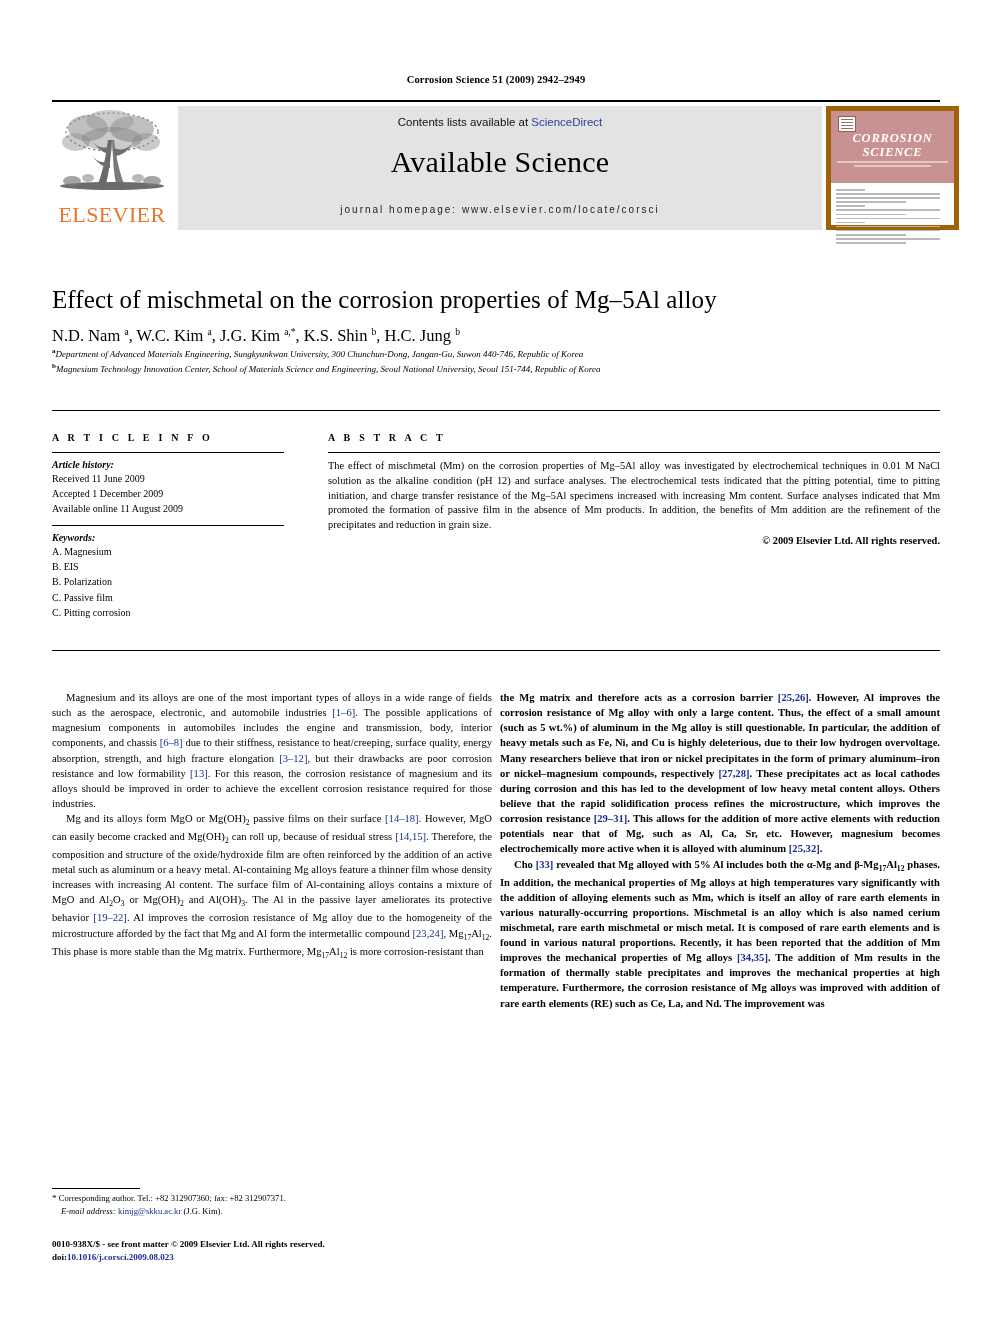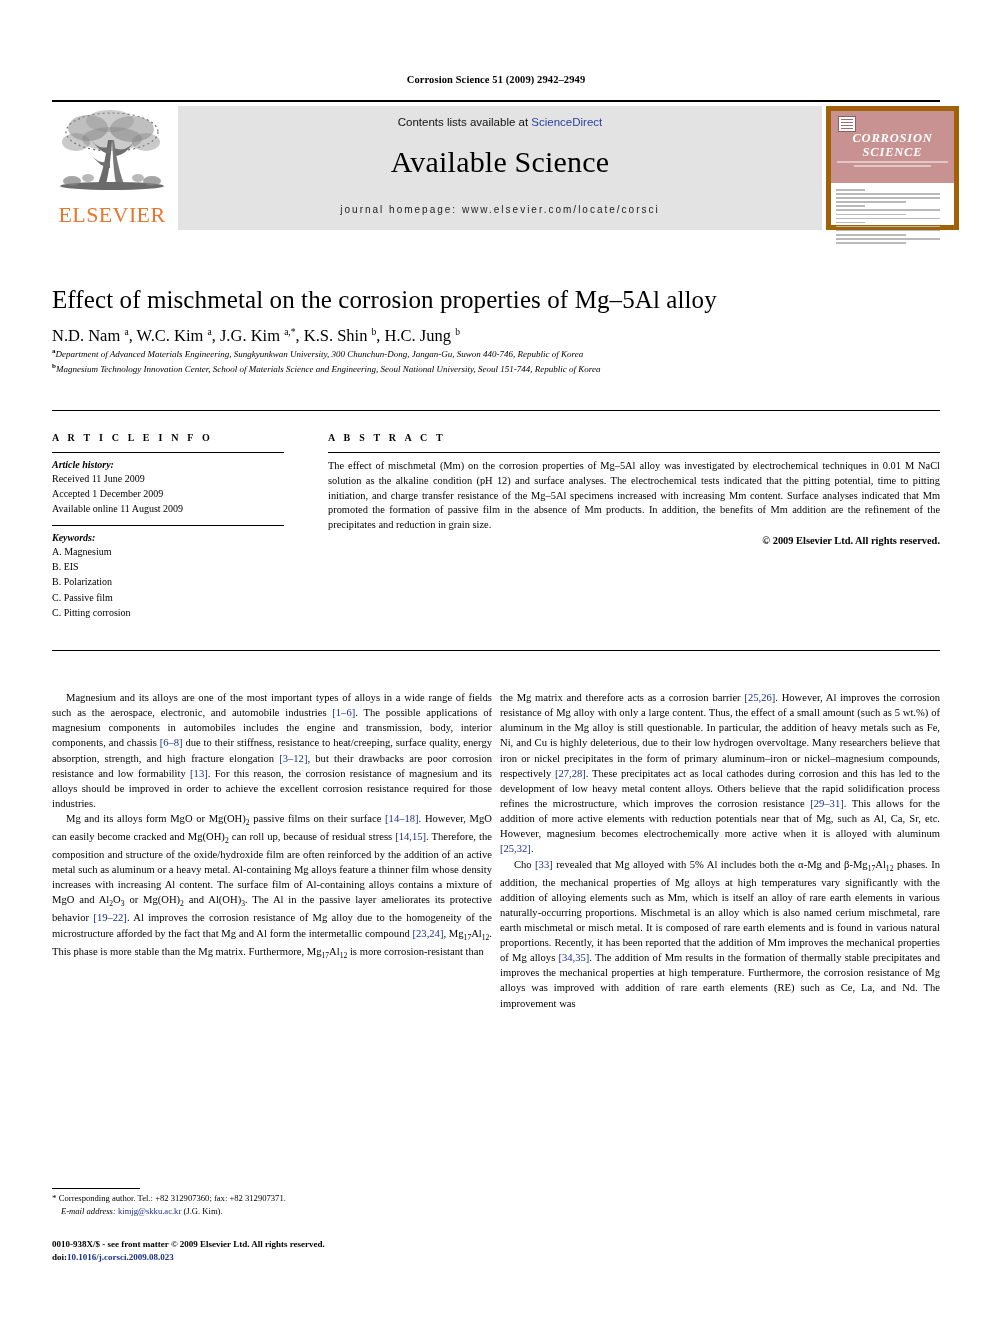--- a/index.html
+++ b/index.html
@@ -108,21 +108,21 @@
   .abs-text{
     font-size:10.4px;line-height:1.42;text-align:justify;
   }
   .abs-copy{font-size:10.4px;text-align:right;margin-top:2px;font-weight:bold;}
 
   .rule-full2{position:absolute;left:52px;top:650px;width:888px;height:1.4px;background:#000;}
 
   
   .col{position:absolute;top:690px;width:440px;font-size:10.6px;line-height:1.43;text-align:justify;}
   .colL{left:52px;}
-  .colR{left:500px;}
+  .colR{left:500px;font-weight:bold;}
   .h2{font-size:11px;font-weight:bold;margin:0 0 12px 0;text-align:left;}
   .p{margin:0;text-indent:14px;}
   .cite{color:#1a2f8a;}
   sub{font-size:7.6px;}
   sup{font-size:7.6px;}
 
   
   .fnrule{position:absolute;left:52px;top:1188px;width:88px;height:1px;background:#000;}
   .fnote{position:absolute;left:52px;top:1192px;width:440px;font-size:8.6px;line-height:1.45;}
   .fnote .star{font-size:9px;}

